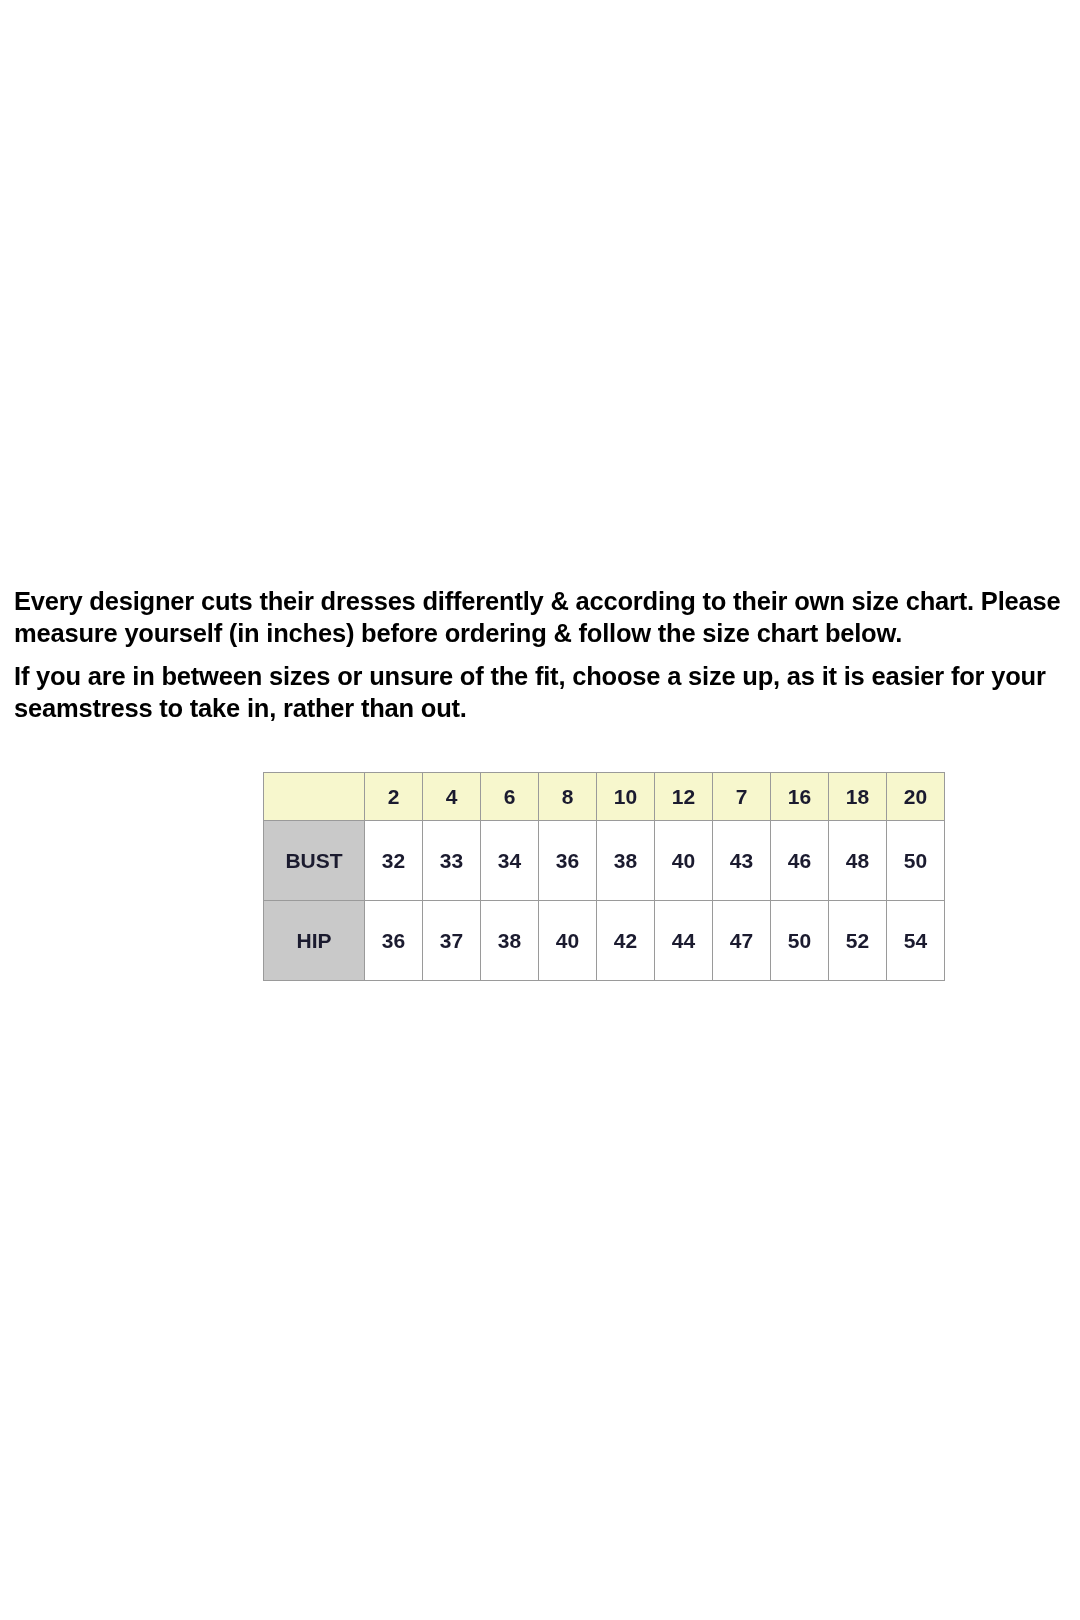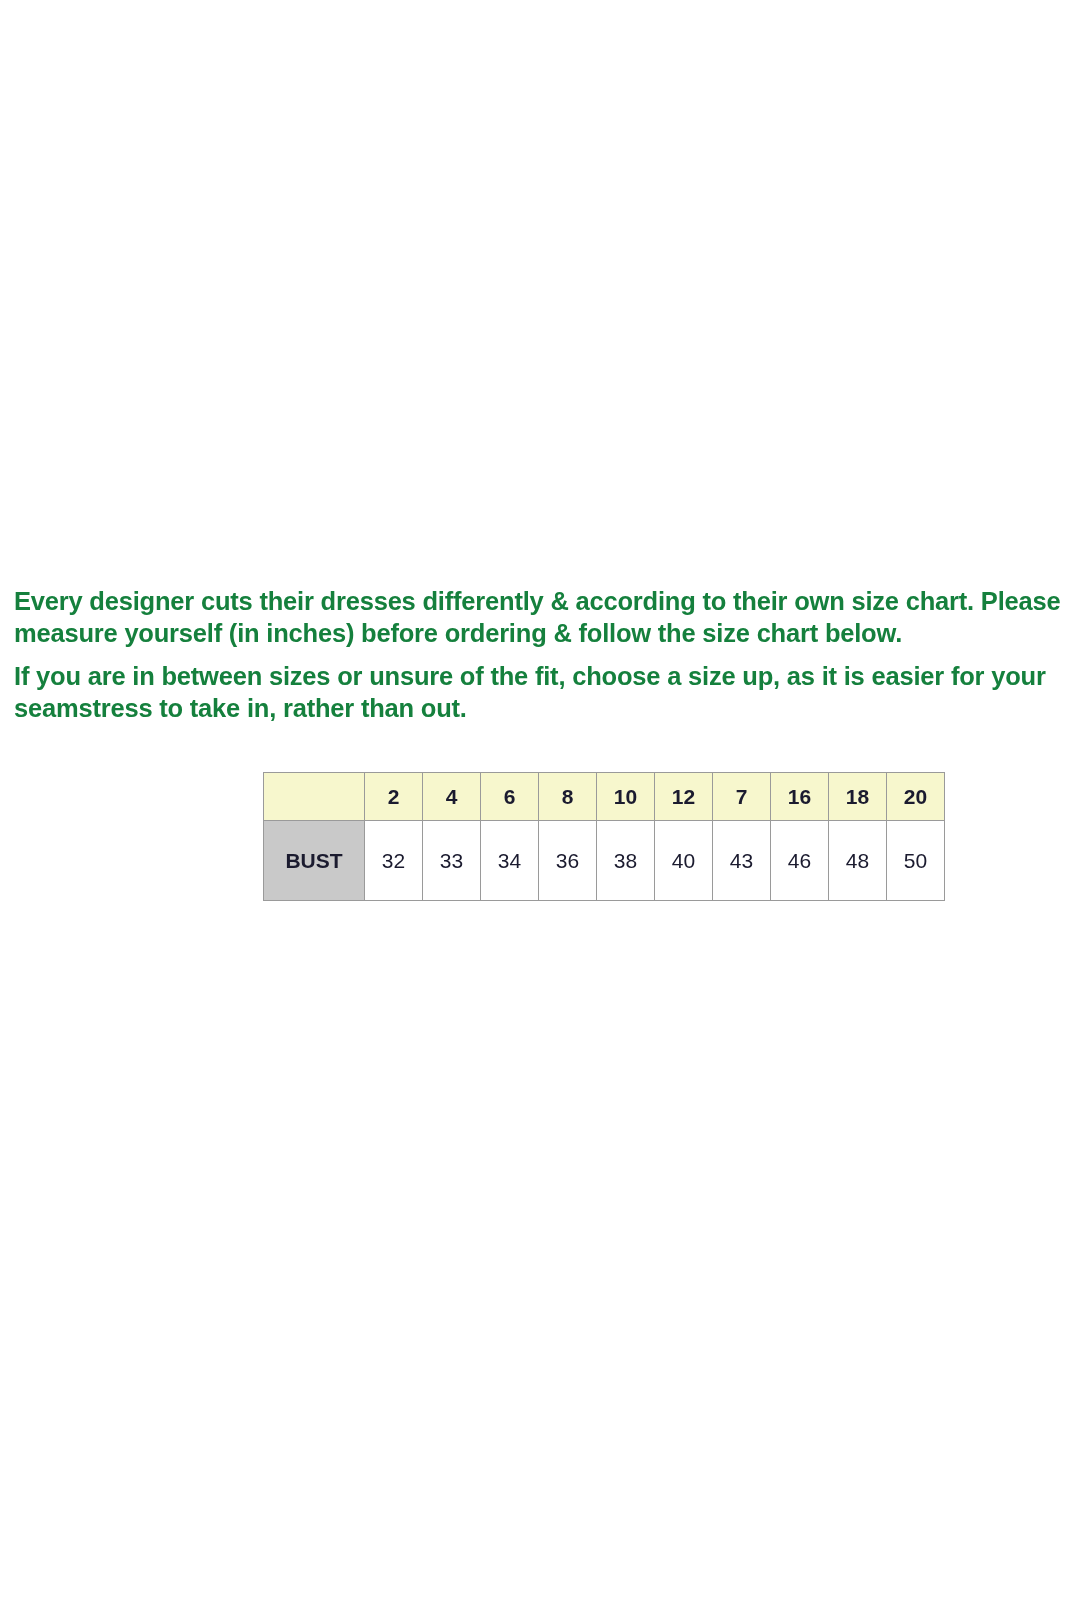--- a/index.html
+++ b/index.html
@@ -28,21 +28,21 @@
     left: 14px;
     top: 586px;
     width: 1050px;
   }
   .intro p {
     margin: 0;
     font-size: 25.5px;
     line-height: 31.5px;
     font-weight: bold;
     letter-spacing: -0.2px;
-    color: #15803d;
+    color: #000000;
   }
   .intro p.second {
     margin-top: 12px;
   }
   .chart-wrap {
     position: absolute;
     left: 263px;
     top: 772px;
   }
   table.size-chart {
@@ -73,21 +73,21 @@
   table.size-chart td.row-head {
     background: #c9c9c9;
     width: 88px;
     font-weight: bold;
     padding: 16px 6px;
     text-align: center;
   }
   table.size-chart td.val {
     min-width: 43px;
     padding: 4px 7px;
-    font-weight: normal;
+    font-weight: bold;
   }
 </style>
 </head>
 <body>
 
 <div class="page">
 
   <div class="intro">
     <p class="first">Every designer cuts their dresses differently &amp; according to their own size chart. Please measure yourself (in inches) before ordering &amp; follow the size chart below.</p>
     <p class="second">If you are in between sizes or unsure of the fit, choose a size up, as it is easier for your seamstress to take in, rather than out.</p>
@@ -115,17 +115,30 @@
           <td class="val">33</td>
           <td class="val">34</td>
           <td class="val">36</td>
           <td class="val">38</td>
           <td class="val">40</td>
           <td class="val">43</td>
           <td class="val">46</td>
           <td class="val">48</td>
           <td class="val">50</td>
         </tr>
+        <tr>
+          <td class="row-head">HIP</td>
+          <td class="val">36</td>
+          <td class="val">37</td>
+          <td class="val">38</td>
+          <td class="val">40</td>
+          <td class="val">42</td>
+          <td class="val">44</td>
+          <td class="val">47</td>
+          <td class="val">50</td>
+          <td class="val">52</td>
+          <td class="val">54</td>
+        </tr>
       </tbody>
     </table>
   </div>
 
 </div>
 
 </body></html>

